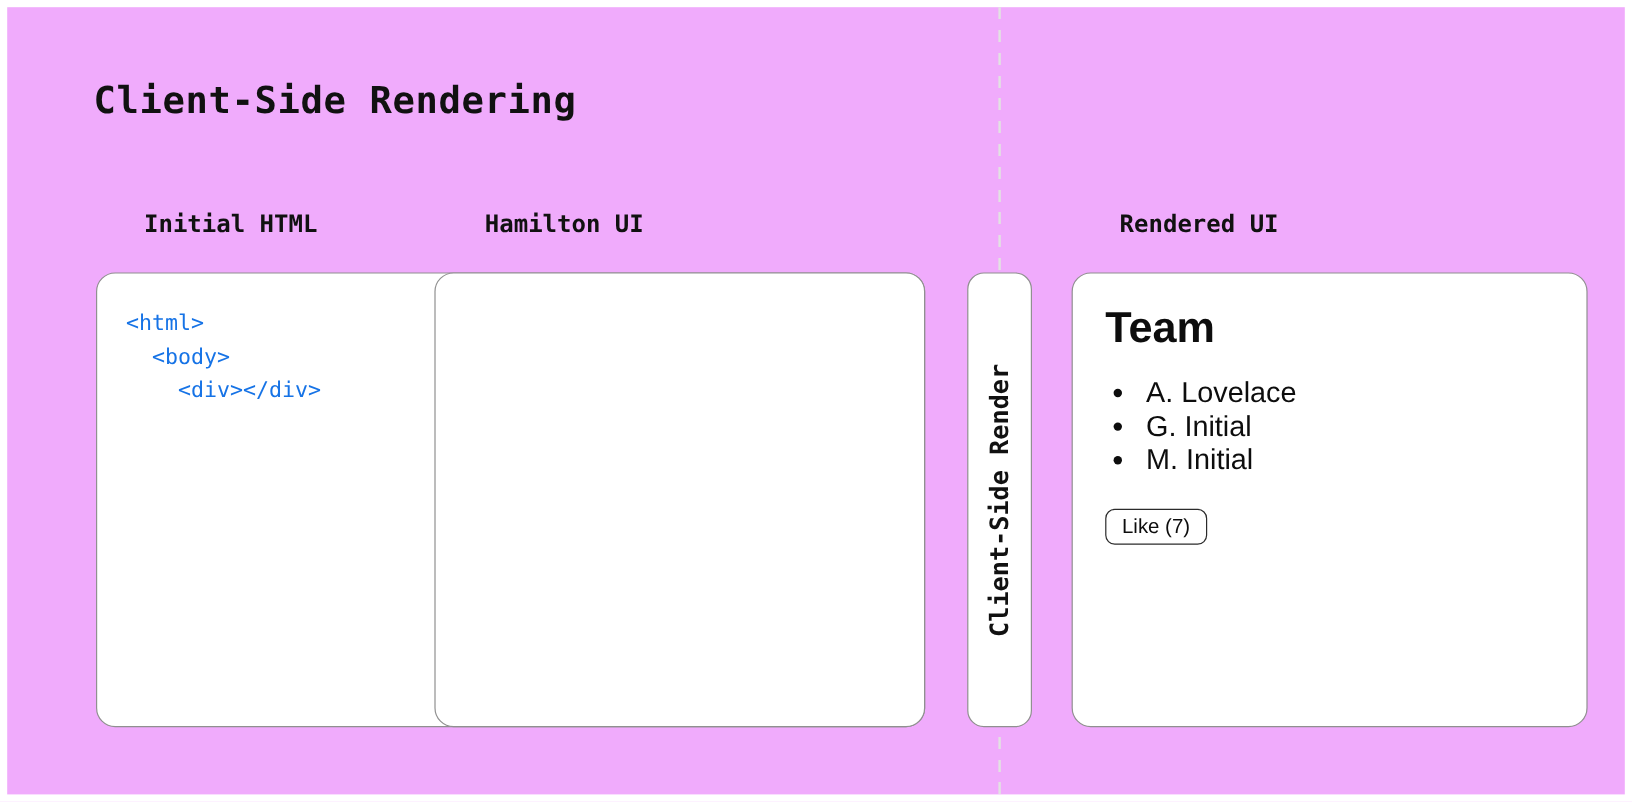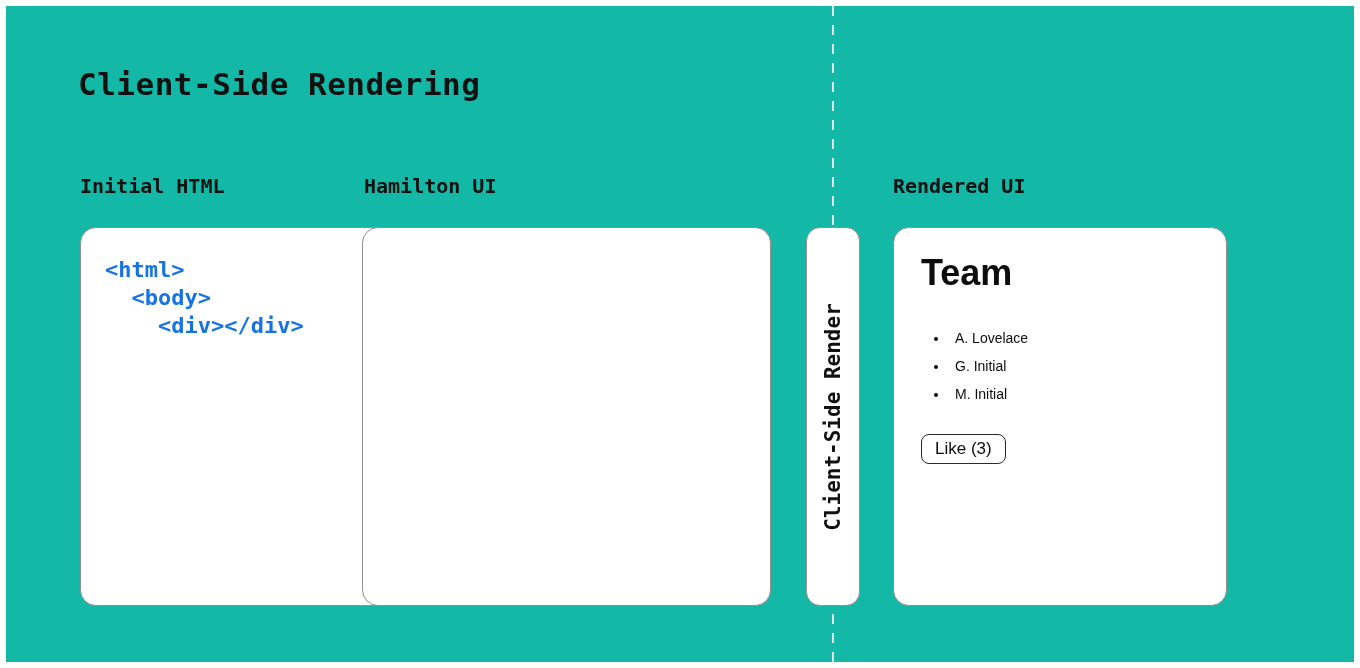--- a/index.html
+++ b/index.html
@@ -5,21 +5,21 @@
   * { margin: 0; padding: 0; box-sizing: border-box; }
   html, body {
     width: 1360px; height: 668px;
     background: #ffffff;
     font-family: "DejaVu Sans Mono", monospace;
     overflow: hidden;
   }
   .canvas {
     position: absolute;
     left: 6px; top: 6px; right: 6px; bottom: 6px;
-    background: #14b8a6;
+    background: #f0abfc;
   }
   
   .dashed-line {
     position: absolute;
     left: 826px; top: 0; bottom: 0;
     width: 2px;
     background: repeating-linear-gradient(
       to bottom,
       #e2e2e2 0px, #e2e2e2 10px,
       transparent 10px, transparent 19px
@@ -33,41 +33,42 @@
     font-weight: bold;
     color: #111111;
     letter-spacing: 0.5px;
   }
   .col-label {
     position: absolute;
     top: 168px;
     font-size: 20px;
     font-weight: bold;
     color: #111111;
+    margin-left: 40px;
   }
   .label-initial-html { left: 74px; }
   .label-initial-ui   { left: 358px; }
   .label-rendered-ui  { left: 887px; }
 
   .panel {
     position: absolute;
     background: #ffffff;
     border: 1.5px solid #909090;
     border-radius: 16px;
     z-index: 2;
   }
   .panel-initial-html { left: 74px;  top: 221px; width: 691px; height: 379px; }
   .panel-initial-ui   { left: 356px; top: 221px; width: 409px; height: 379px; z-index: 3; }
-  .panel-rendered-ui  { left: 887px; top: 221px; width: 334px; height: 379px; }
+  .panel-rendered-ui  { left: 887px; top: 221px; width: 430px; height: 379px; }
 
   .code-block {
     position: absolute;
     left: 24px; top: 28px;
-    font-size: 22px;
-    font-weight: bold;
+    font-size: 18px;
+    font-weight: normal;
     line-height: 28px;
     color: #1673e6;
   }
   .code-line { white-space: pre; }
 
   .pill {
     position: absolute;
     left: 800px; top: 221px;
     width: 54px; height: 379px;
     background: #ffffff;
@@ -92,24 +93,24 @@
     font-family: "Liberation Sans", sans-serif;
     color: #0d0d0d;
   }
   .team-heading {
     font-family: "Liberation Sans", sans-serif;
     font-size: 36px;
     font-weight: bold;
     color: #0d0d0d;
   }
   .member-list {
-    margin-top: 30px;
+    margin-top: 20px;
     margin-left: 28px;
     list-style: disc;
-    font-size: 14px;
+    font-size: 24px;
     line-height: 28px;
   }
   .member-list li { padding-left: 6px; }
   .like-button {
     margin-top: 26px;
     font-family: "Liberation Sans", sans-serif;
     font-size: 17px;
     color: #0d0d0d;
     background: #ffffff;
     border: 1px solid #2b2b2b;
@@ -146,17 +147,17 @@
   </div>
 
   <div class="panel panel-rendered-ui">
     <div class="rendered-content">
       <div class="team-heading">Team</div>
       <ul class="member-list">
         <li>A. Lovelace</li>
         <li>G. Initial</li>
         <li>M. Initial</li>
       </ul>
-      <button class="like-button">Like (3)</button>
+      <button class="like-button">Like (7)</button>
     </div>
   </div>
 
 </div>
 
 </body></html>

